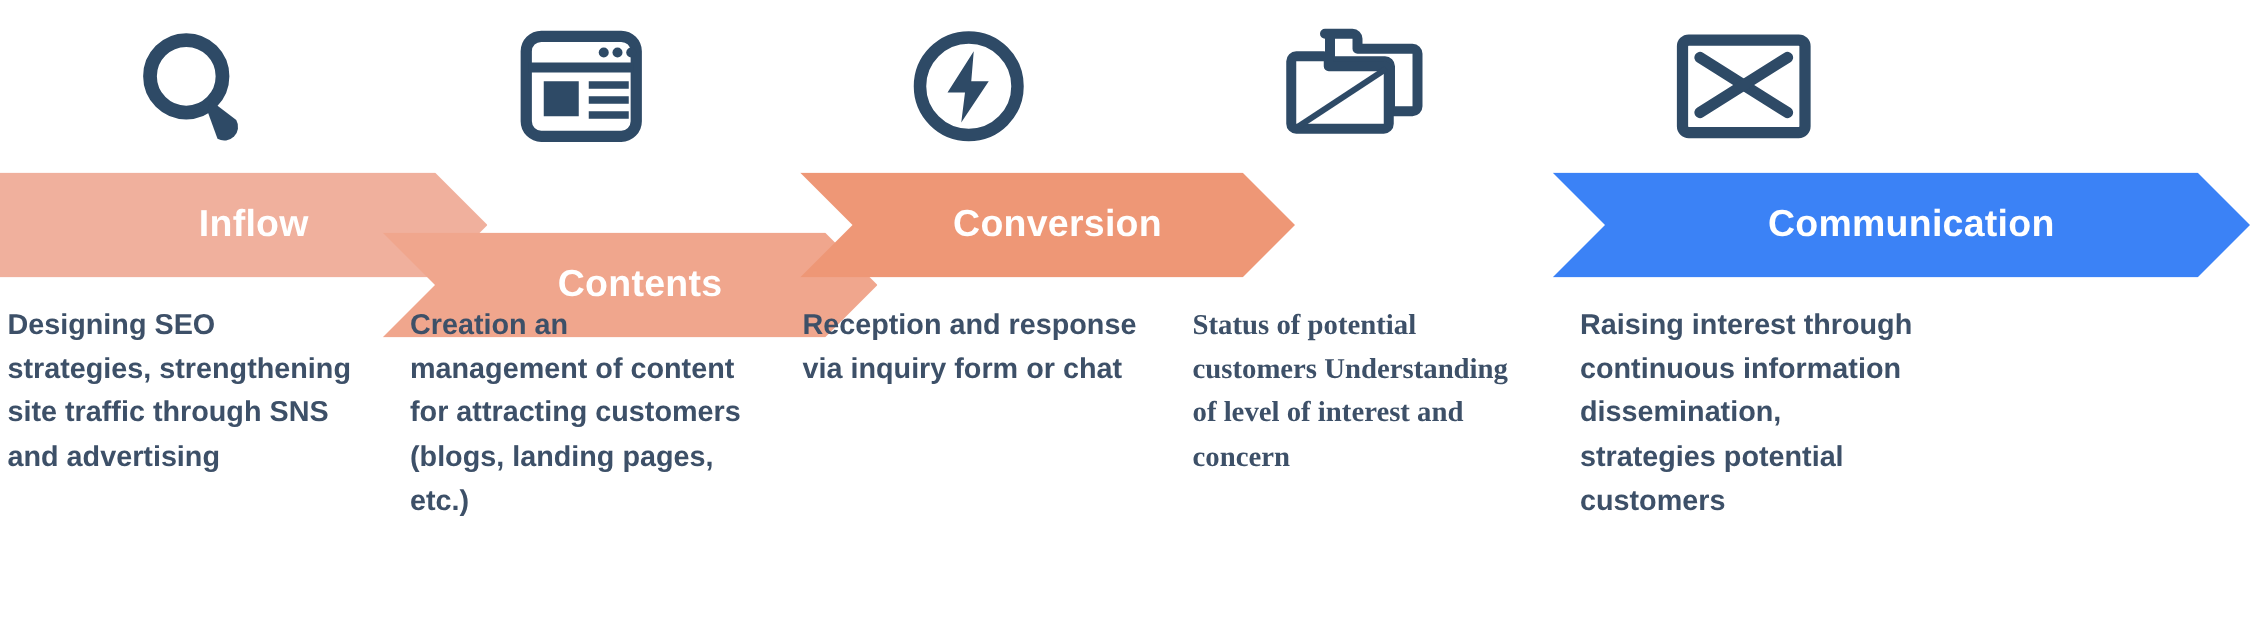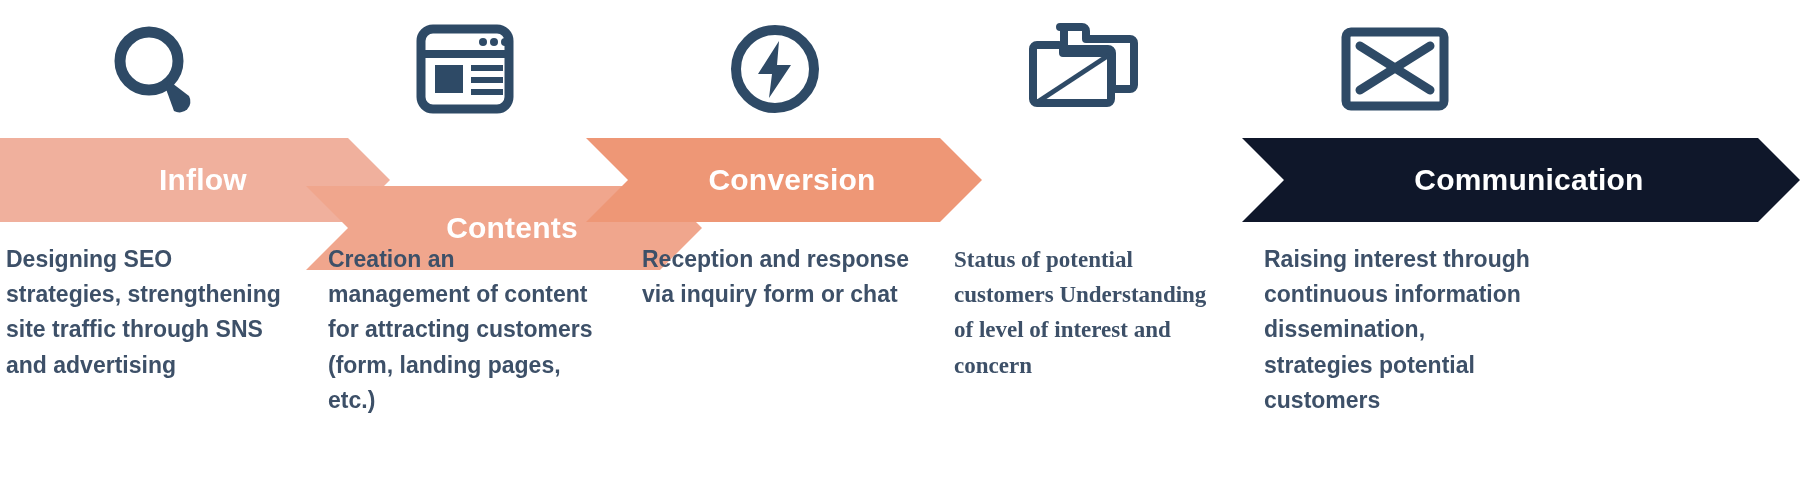--- a/index.html
+++ b/index.html
@@ -123,38 +123,38 @@
     <div class="chev" style="left:0px;width:390px;background:#f0b09d;
                 clip-path:polygon(0 0, 348px 0, 390px 50%, 348px 100%, 0 100%);">
       <span class="label">Inflow</span>
     </div>
 
     <div class="chev" style="left:306px;width:396px;background:#f0a68d;
                 clip-path:polygon(0 0, 354px 0, 396px 50%, 354px 100%, 0 100%, 42px 50%);margin-top:48px;">
       <span class="label">Contents</span>
     </div>
 
-    <div class="chev" style="left:586px;width:396px;background:#ee9776;
+    <div class="chev" style="left:640px;width:396px;background:#ee9776;
                 clip-path:polygon(0 0, 354px 0, 396px 50%, 354px 100%, 0 100%, 42px 50%);">
       <span class="label">Conversion</span>
     </div>
 
 
-    <div class="chev" style="left:1242px;width:558px;background:#0f172a;
+    <div class="chev" style="left:1242px;width:558px;background:#3b82f6;
                 clip-path:polygon(0 0, 516px 0, 558px 50%, 516px 100%, 0 100%, 42px 50%);">
       <span class="label">Communication</span>
     </div>
   </div>
 
   <div class="desc-row">
     <div class="desc-cell pad0">
       <p class="desc-text">Designing SEO strategies, strengthening site traffic through SNS and advertising</p>
     </div>
     <div class="desc-cell pad1">
-      <p class="desc-text">Creation an management of content for attracting customers (form, landing pages, etc.)</p>
+      <p class="desc-text">Creation an management of content for attracting customers (blogs, landing pages, etc.)</p>
     </div>
     <div class="desc-cell pad2">
       <p class="desc-text">Reception and response via inquiry form or chat</p>
     </div>
     <div class="desc-cell pad3">
       <p class="desc-text">Status of potential customers Understanding of level of interest and concern</p>
     </div>
     <div class="desc-cell pad4">
       <p class="desc-text">Raising interest through continuous information dissemination, strategies potential customers</p>
     </div>

